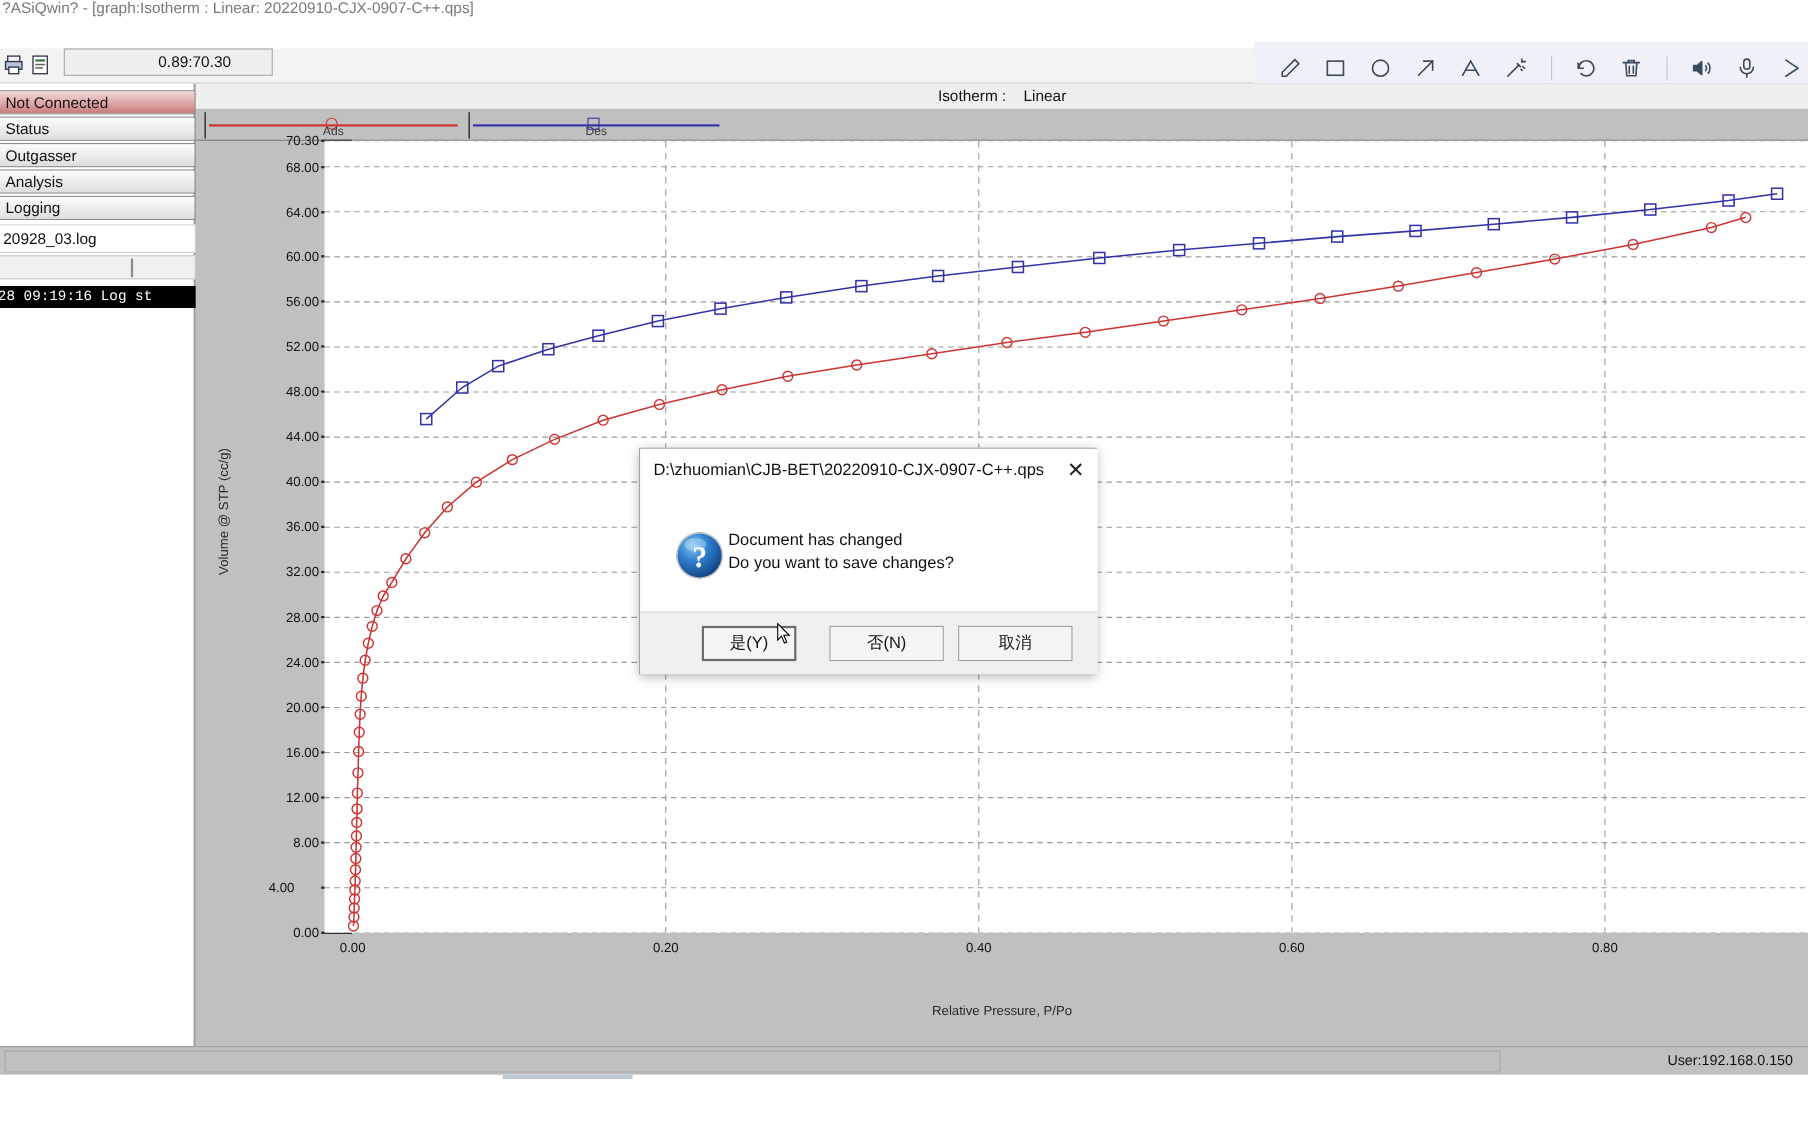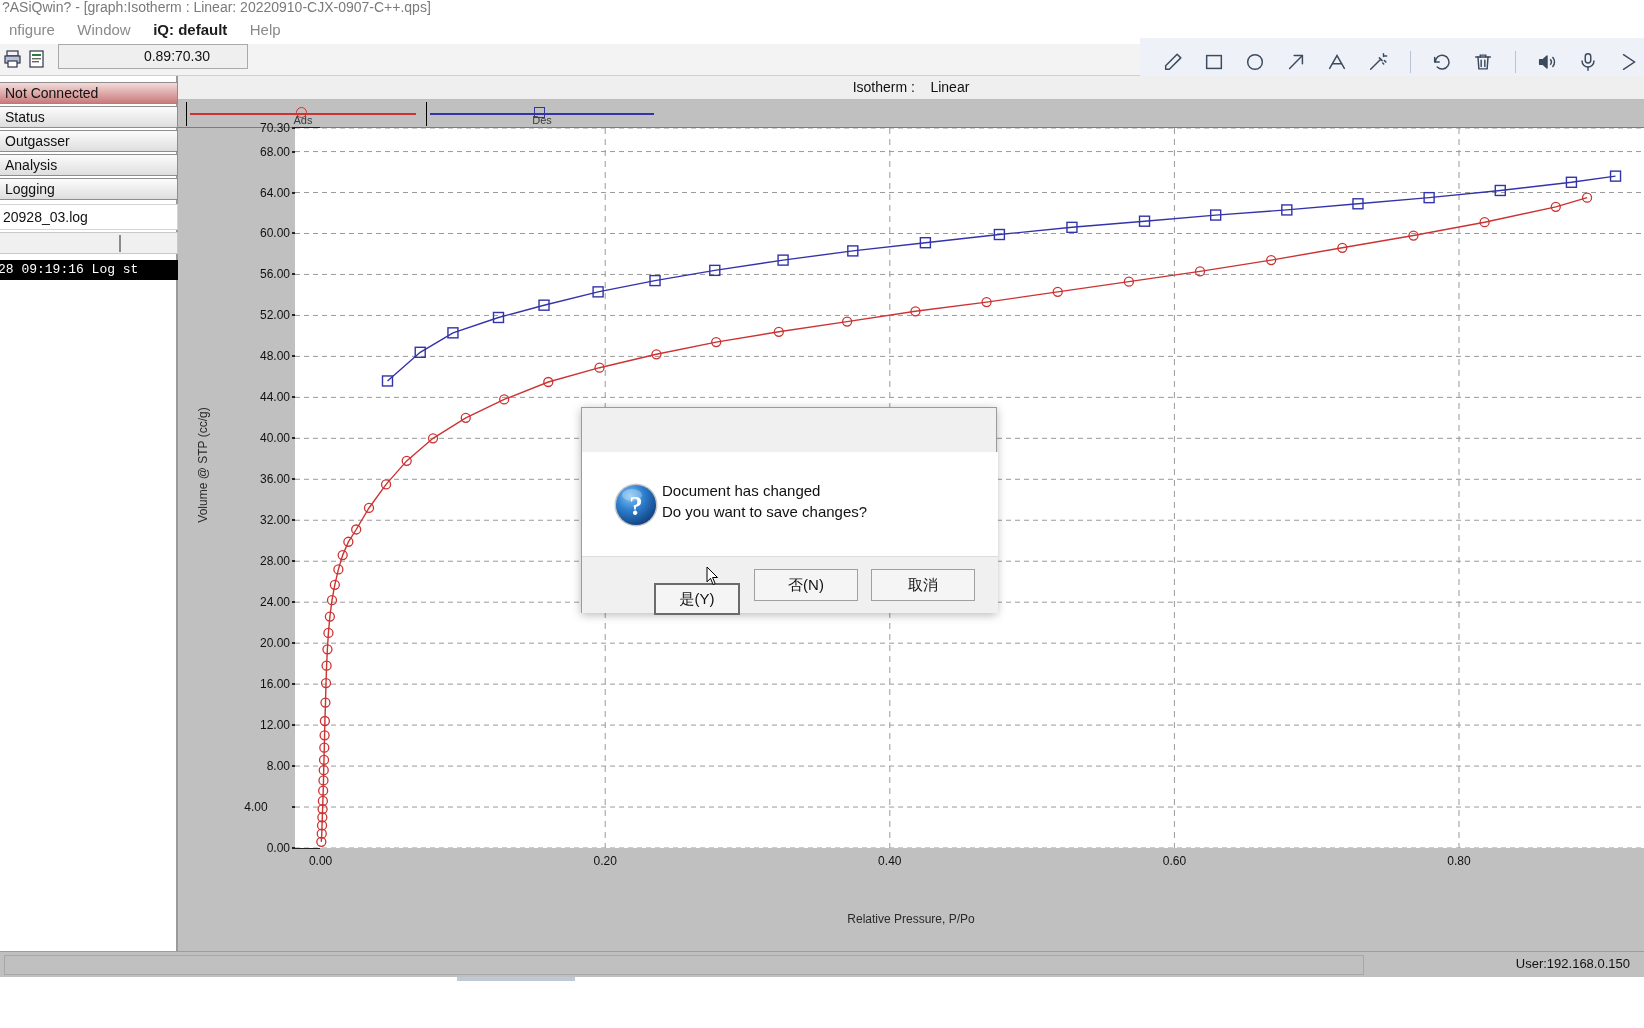--- a/index.html
+++ b/index.html
@@ -194,26 +194,20 @@
   }
   .tb-strip { position: absolute; left: 457px; top: 0; width: 118px; height: 4px; background: #bfc9d6; }
 </style>
 </head>
 <body>
 
 <div id="app">
 
   <div class="titlebar">?ASiQwin? - [graph:Isotherm :   Linear: 20220910-CJX-0907-C++.qps]</div>
 
-  <div class="menubar">
-    <span class="menu-item">nfigure</span>
-    <span class="menu-item">Window</span>
-    <span class="menu-item strong">iQ: default</span>
-    <span class="menu-item">Help</span>
-  </div>
 
   <div class="toolstrip">
     <div class="tool-ico" style="left:2px;">
       <svg width="20" height="20" viewBox="0 0 20 20">
           <rect x="4" y="2" width="11" height="5" fill="none" stroke="#33334d" stroke-width="1.2"></rect>
           <rect x="2" y="7" width="15" height="7" fill="#b8c4d8" stroke="#33334d" stroke-width="1.2"></rect>
           <rect x="5" y="12" width="9" height="6" fill="#fff" stroke="#33334d" stroke-width="1.2"></rect>
         </svg>
     </div>
     <div class="tool-ico" style="left:26px;">
@@ -486,20 +480,24 @@
           <div class="xlab" style="left: 310.213px;">0.20</div>
           <div class="xlab" style="left: 594.812px;">0.40</div>
           <div class="xlab" style="left: 879.411px;">0.60</div>
           <div class="xlab" style="left: 1164.01px;">0.80</div>
         </div>
       <div class="xtitle">Relative Pressure, P/Po</div>
     </div>
   </div>
 
   <div class="dlg">
+    <div class="dlg-title">
+      <div class="t">D:\zhuomian\CJB-BET\20220910-CJX-0907-C++.qps</div>
+      <div class="dlg-close">✕</div>
+    </div>
     <div class="dlg-body">
       <div class="dlg-icon">
         <svg width="46" height="46" viewBox="0 0 46 46">
           <defs>
             <radialGradient id="qg" cx="35%" cy="28%" r="78%">
               <stop offset="0%" stop-color="#7fc4f2"></stop>
               <stop offset="45%" stop-color="#2f7fd0"></stop>
               <stop offset="100%" stop-color="#10407d"></stop>
             </radialGradient>
           </defs>
@@ -508,21 +506,21 @@
           <ellipse cx="19" cy="13" rx="10" ry="6" fill="#ffffff" opacity="0.28"></ellipse>
           <text x="23" y="33" font-family="Liberation Serif, serif" font-size="27" font-weight="bold" fill="#ffffff" text-anchor="middle">?</text>
         </svg>
       </div>
       <div class="dlg-msg">
         <div>Document has changed</div>
         <div>Do you want to save changes?</div>
       </div>
     </div>
     <div class="dlg-foot">
-      <div class="dlg-btn default" style="left:72px; width:86px;margin-top:14px;">是(Y)</div>
+      <div class="dlg-btn default" style="left:56px; width:86px;">是(Y)</div>
       <div class="dlg-btn" style="left:172px; width:104px;">否(N)</div>
       <div class="dlg-btn" style="left:289px; width:104px;">取消</div>
     </div>
   </div>
   <div class="cursor">
     <svg width="14" height="20" viewBox="0 0 14 20">
         <path d="M1 1l10.5 10.5H6.6l2.6 6.1-2.1.9-2.6-6.2L1 15.9z" fill="#ffffff" stroke="#000" stroke-width="1"></path>
       </svg>
   </div>
 

